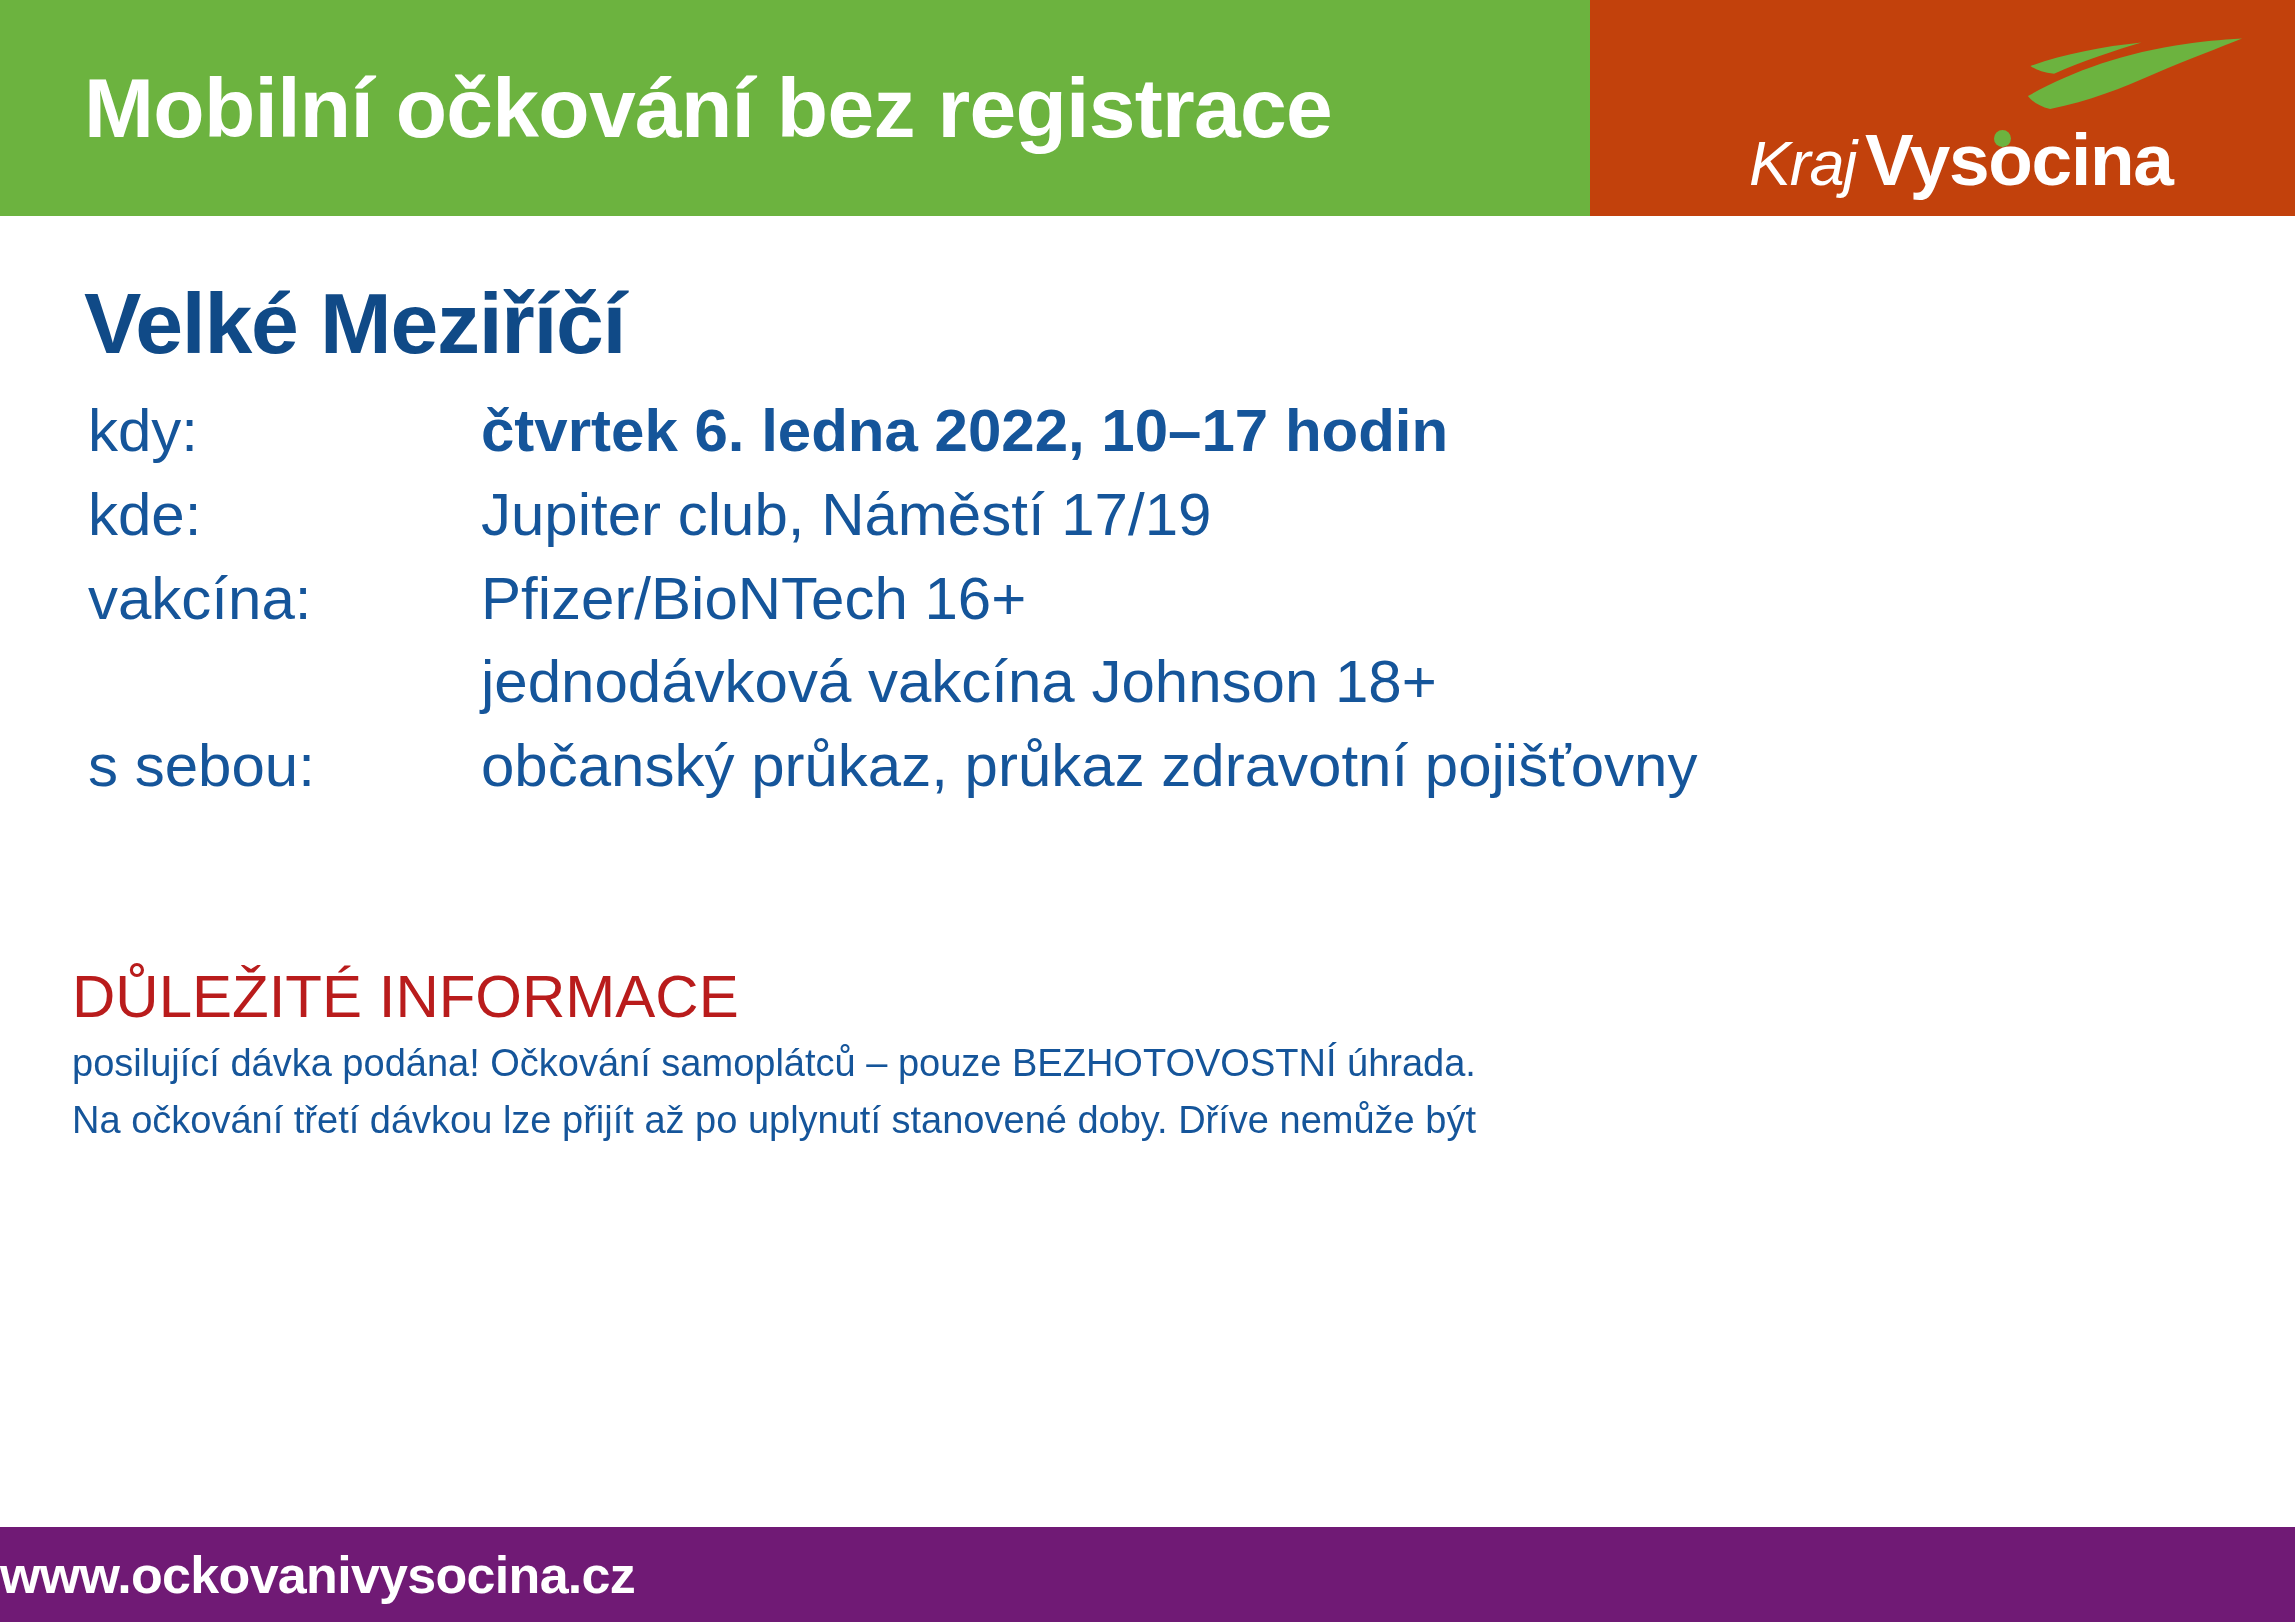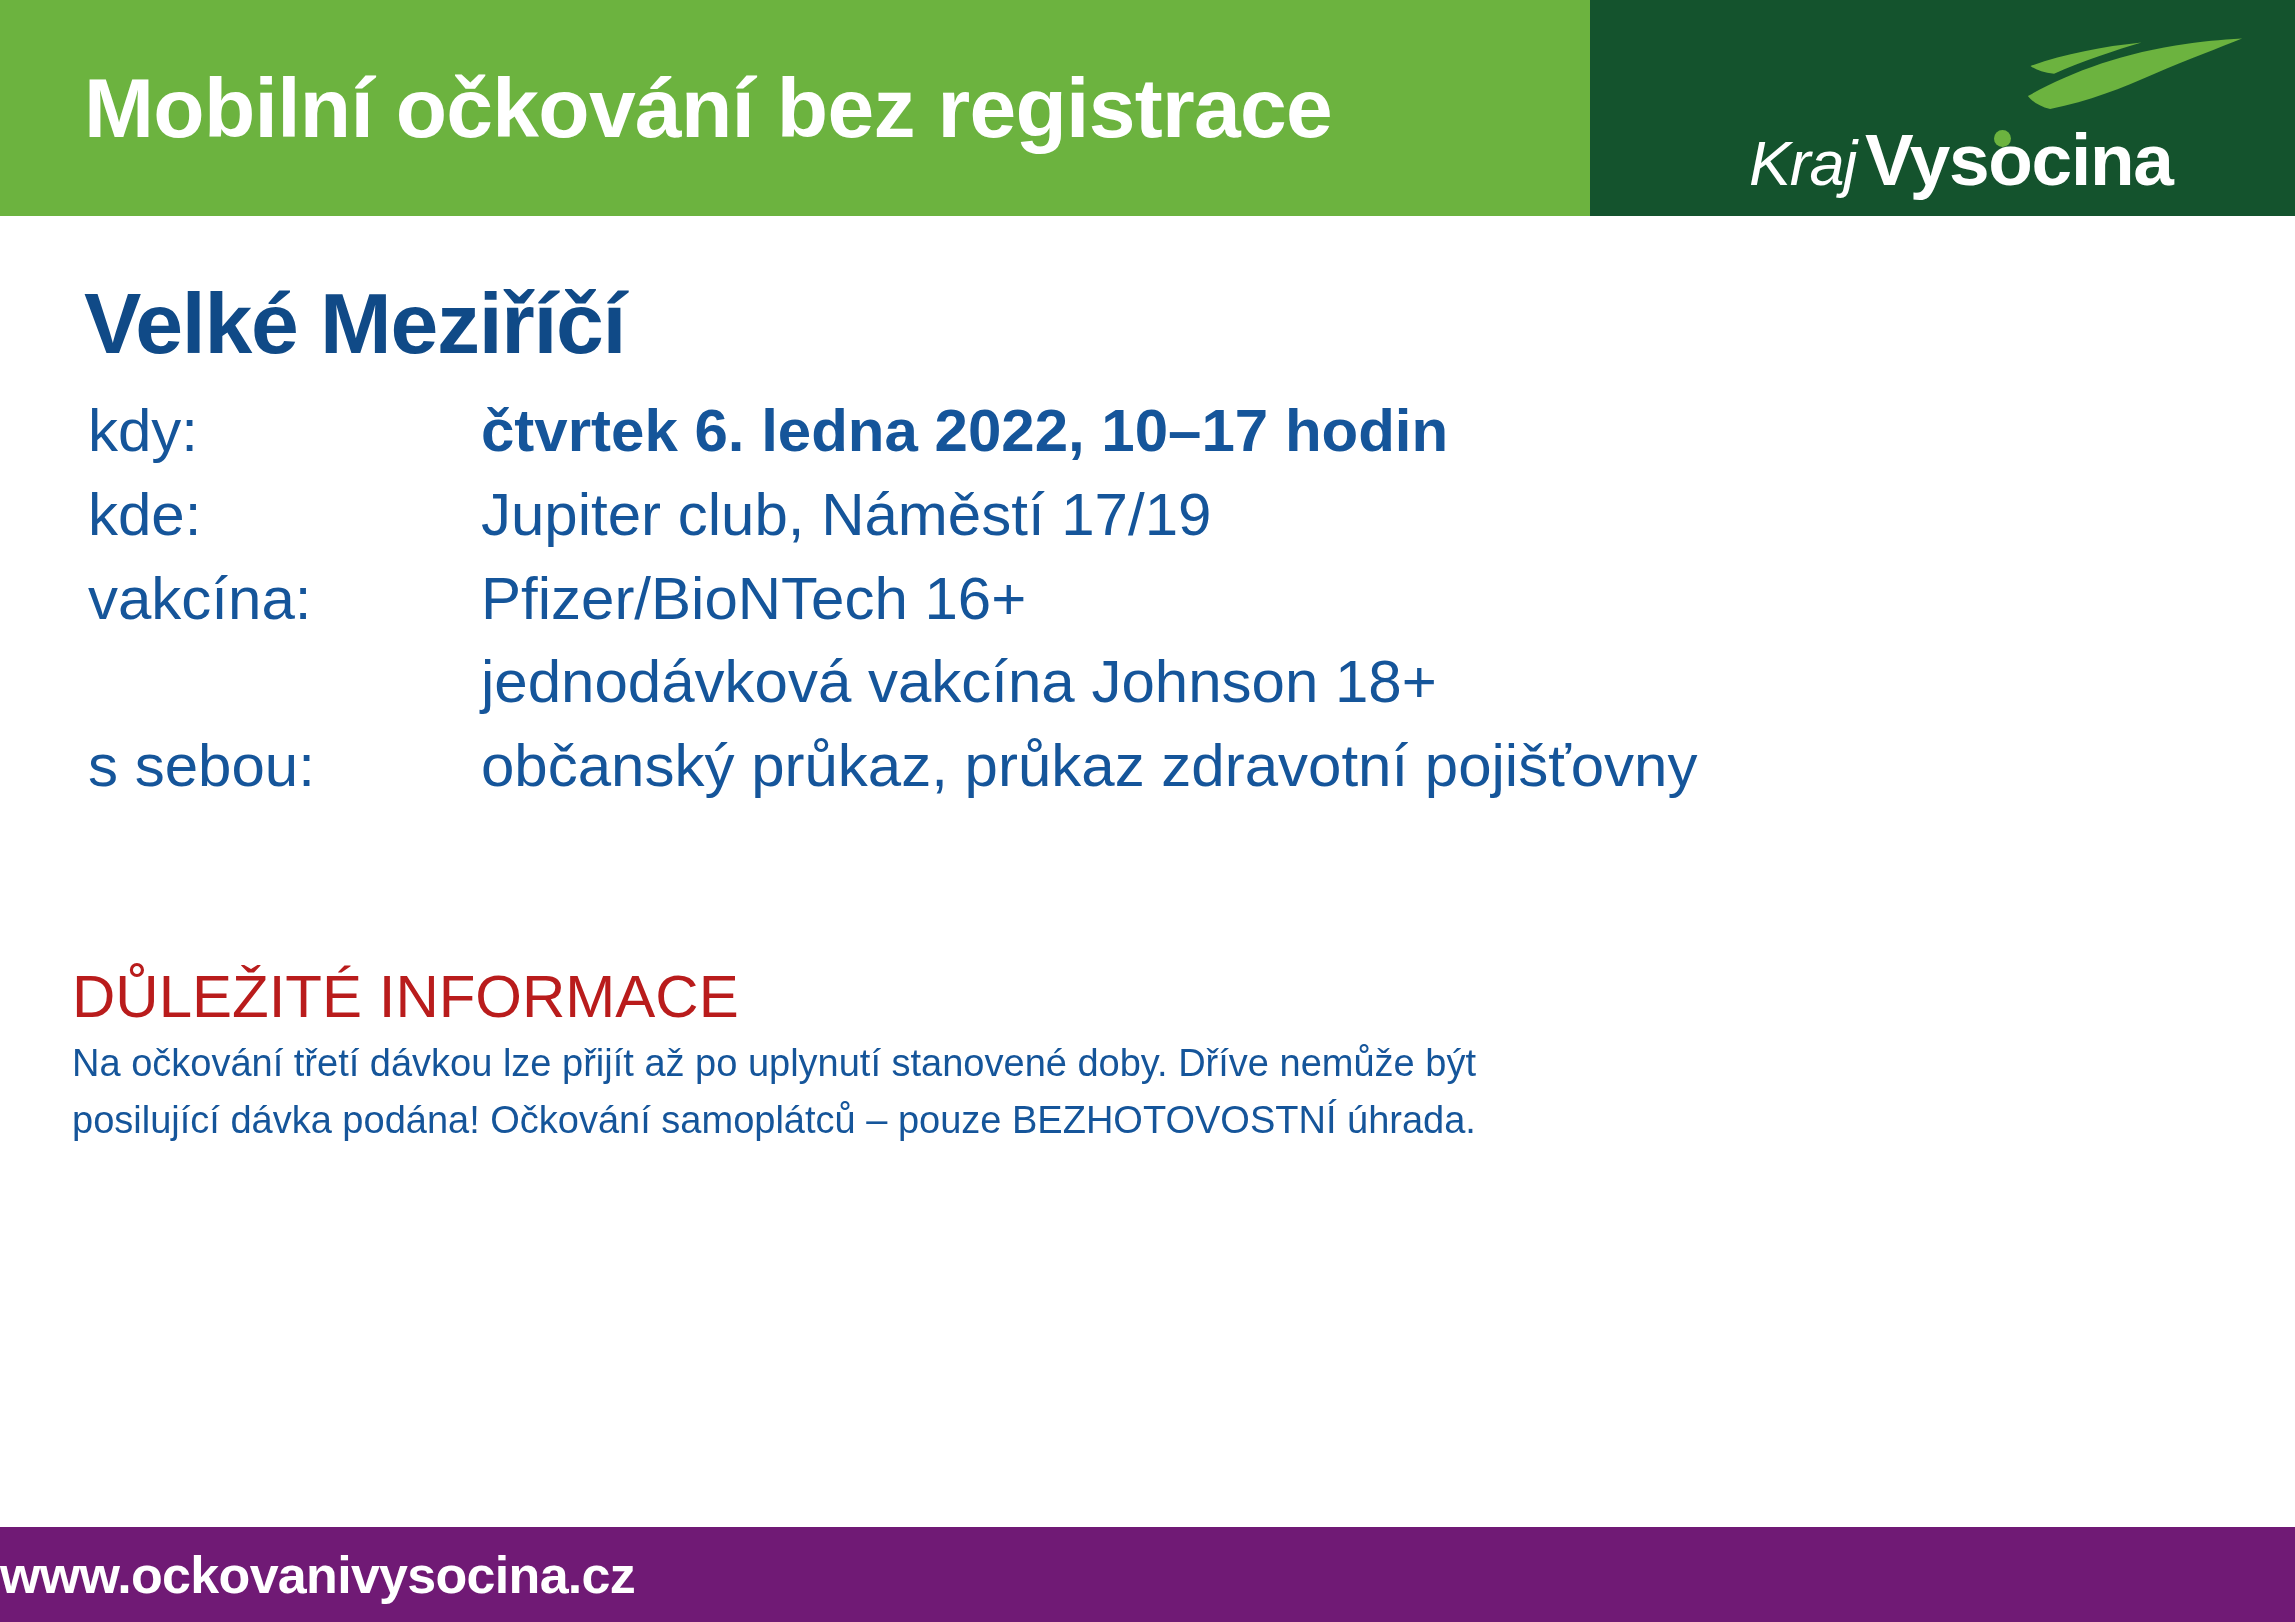--- a/index.html
+++ b/index.html
@@ -38,21 +38,21 @@
   }
   .header-title {
     color: #ffffff;
     font-size: 84px;
     font-weight: bold;
     letter-spacing: -0.7px;
     line-height: 1.05;
     white-space: nowrap;
   }
   .header-blue {
-    background: #14532d;
+    background: #c2410c;
     flex: 1 1 auto;
     position: relative;
   }
 
   
   .logo {
     position: absolute;
     right: 36px;
     top: 33px;
     width: 510px;
@@ -216,22 +216,22 @@
         </tr>
         <tr>
           <td class="label-col">s sebou:</td>
           <td>občanský průkaz, průkaz zdravotní pojišťovny</td>
         </tr>
       </tbody>
     </table>
 
     <div class="notice">
       <div class="notice-title">DŮLEŽITÉ INFORMACE</div>
+      <div class="notice-body">posilující dávka podána! Očkování samoplátců – pouze BEZHOTOVOSTNÍ úhrada.</div>
       <div class="notice-body">Na očkování třetí dávkou lze přijít až po uplynutí stanovené doby. Dříve nemůže být</div>
-      <div class="notice-body">posilující dávka podána! Očkování samoplátců – pouze BEZHOTOVOSTNÍ úhrada.</div>
     </div>
   </div>
 
   <div class="footer">
     <div class="footer-url">www.ockovanivysocina.cz</div>
   </div>
 
 </div>
 
 

